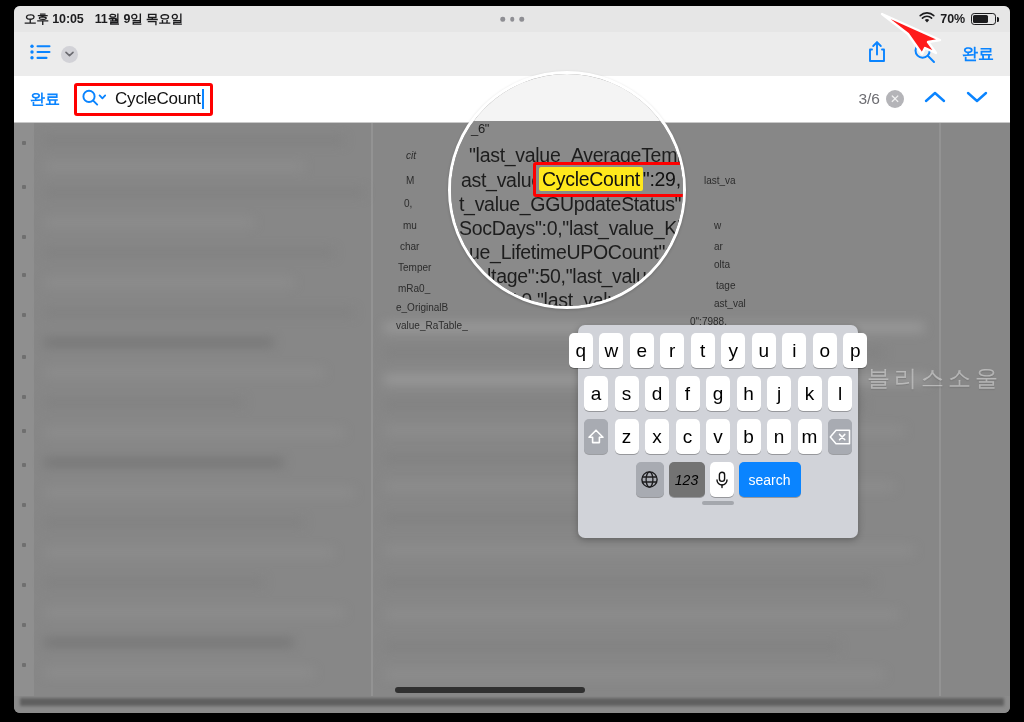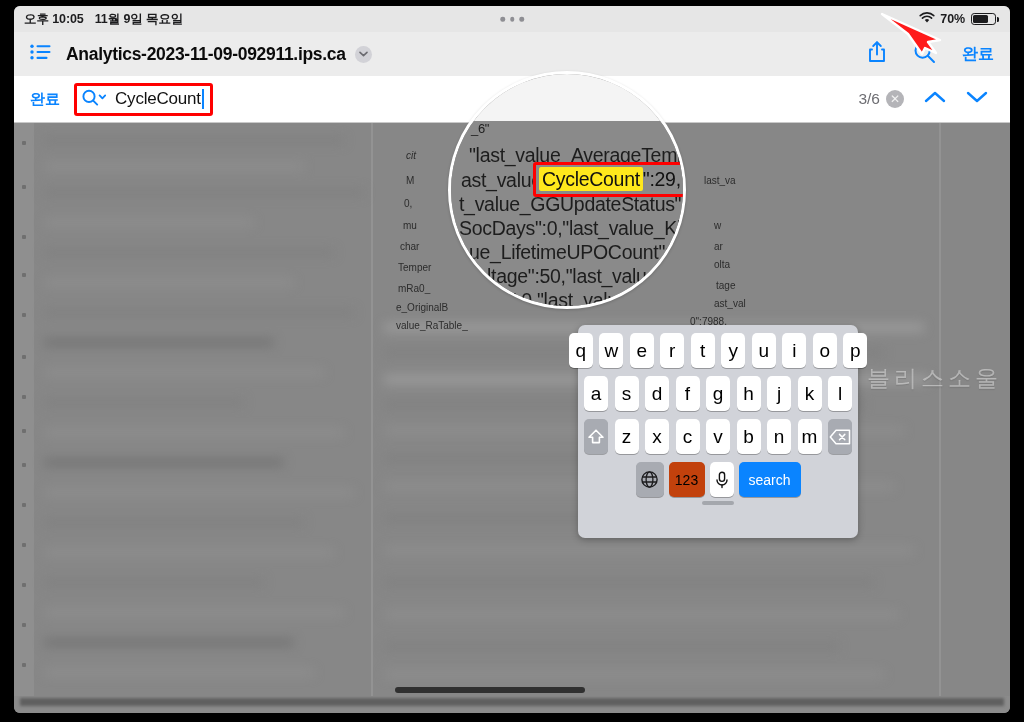--- a/index.html
+++ b/index.html
@@ -233,21 +233,21 @@
   .krow.r1 .key { width: 24px; }
   .krow.r2 { padding: 0 13px; }
   .krow.r2 .key { width: 24px; }
   .krow.r3 .key { width: 24px; }
   .key.mod {
     background: #a8abb2; width: 32px;
     box-shadow: 0 1px 0 rgba(0,0,0,0.25);
   }
   .krow.r4 { gap: 5px; margin-bottom: 4px; }
   .key.globe { background: #a8abb2; width: 28px; }
-  .key.num { background: #c2410c; width: 36px; font-size: 14px; }
+  .key.num { background: #737373; width: 36px; font-size: 14px; font-style: italic; }
   .key.mic { background: #ffffff; width: 24px; }
   .key.space { background: #ffffff; width: 101px; font-size: 13px; color: #222; }
   .key.search {
     background: #0a84ff; color: #fff; width: 62px; font-size: 14px;
   }
   .kb-handle {
     width: 32px; height: 4px; border-radius: 2px;
     background: #a4a7ad; margin: 2px auto 0 auto;
   }
 
@@ -308,21 +308,20 @@
           <g fill="#0a84ff">
             <circle cx="2" cy="2.2" r="1.7"></circle>
               <rect x="6.5" y="1.2" width="14" height="2.1" rx="1"></rect>
             <circle cx="2" cy="8" r="1.7"></circle>
               <rect x="6.5" y="7" width="14" height="2.1" rx="1"></rect>
             <circle cx="2" cy="13.8" r="1.7"></circle>
               <rect x="6.5" y="12.8" width="11" height="2.1" rx="1"></rect>
           </g>
         </svg>
       </span>
-      <span class="toolbar-title">Analytics-2023-11-09-092911.ips.ca</span>
       <span class="chev-badge">
         <svg width="9" height="6" viewBox="0 0 9 6">
             <path d="M1 1.3 L4.5 4.6 L8 1.3" stroke="#6b6b70" stroke-width="1.6" fill="none" stroke-linecap="round" stroke-linejoin="round"></path>
           </svg>
       </span>
       <div class="tb-right">
         <span>
           <svg width="20" height="24" viewBox="0 0 20 24">
             <path d="M10 2.5 L10 14.5" stroke="#0a84ff" stroke-width="1.9" stroke-linecap="round"></path>
             <path d="M6.2 6 L10 2.3 L13.8 6" stroke="#0a84ff" stroke-width="1.9" fill="none" stroke-linecap="round" stroke-linejoin="round"></path>

